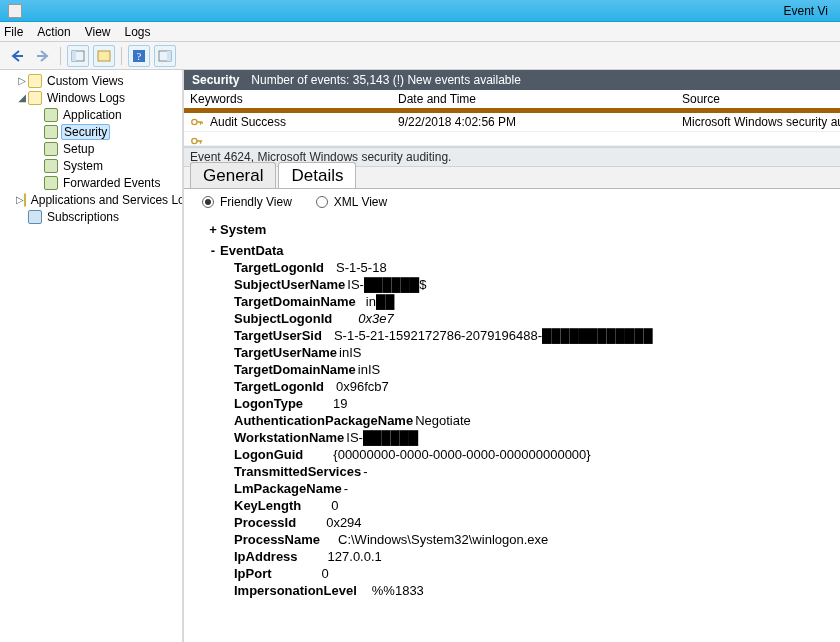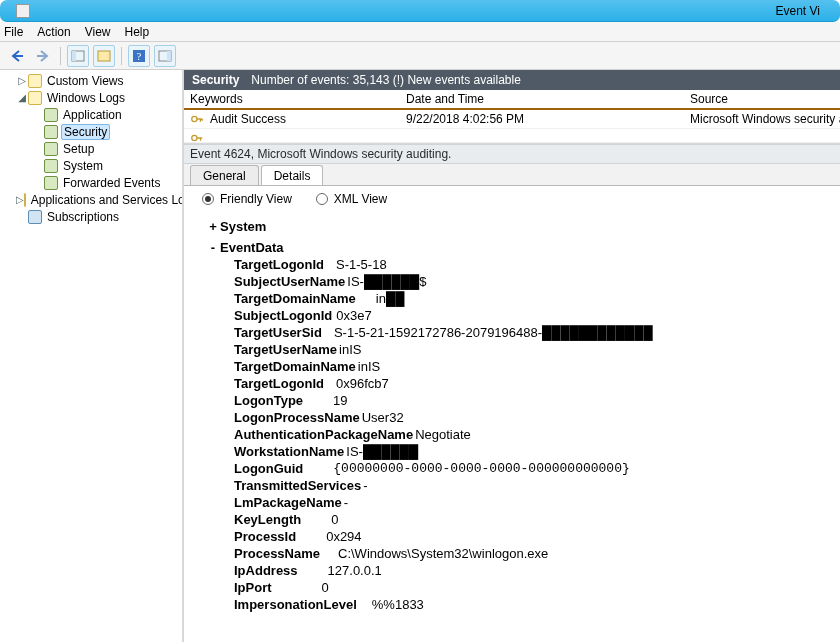--- a/index.html
+++ b/index.html
@@ -11,24 +11,23 @@
     background: #fff;
     width: 840px;
     height: 642px;
     overflow: hidden;
   }
   .titlebar {
     height: 22px;
     background: linear-gradient(#54c1ef, #2cb1e8);
     display: flex;
     align-items: center;
-    padding: 0 16px;
+    padding: 0 8px;
     color: #000;
     border-bottom: 1px solid #1b9cd3;
-    border-radius: 7px;
   }
   .titlebar .app-icon {
     width: 14px; height: 14px;
     background: #f0f0f0;
     border: 1px solid #999;
     margin-right: 6px;
   }
   .titlebar .title {
     flex: 1;
     text-align: right;
@@ -115,32 +114,32 @@
     padding: 0 8px;
     font-size: 12px;
   }
   .list-header .hdr-cat { font-weight: bold; margin-right: 12px; }
   .grid {
     border-bottom: 1px solid #d8d8d8;
   }
   .grid-row { display:flex; }
   .grid-head {
     background: #fff;
-    border-bottom: 2px solid #a16207;
+    border-bottom: 5px solid #a16207;
     color:#000;
   }
   .grid-cell {
     padding: 2px 6px;
     height: 18px;
     font-size: 12px;
     display:flex; align-items:center;
     overflow:hidden; white-space:nowrap;
   }
   .col-kw { width: 208px; }
-  .col-dt { width: 284px; margin-left: 8px; }
+  .col-dt { width: 284px; }
   .col-src { flex:1; }
   .grid-body .grid-row { border-bottom: 1px solid #f0f0f0; }
   .kw-icon {
     width:14px; height:14px;
     margin-right:6px;
   }
 
   .detail-title {
     height: 20px;
     background: #e8ecef;
@@ -158,21 +157,21 @@
     padding-left: 6px;
     align-items: flex-end;
   }
   .tab {
     padding: 3px 12px 2px 12px;
     border:1px solid #b8b8b8;
     border-bottom: none;
     background:#ececec;
     margin-right: 2px;
     border-radius: 3px 3px 0 0;
-    font-size:12px;
+    font-size:17px;
     cursor: pointer;
     position: relative;
   }
   .tab.active {
     background:#fff;
     top:0;
   }
   .view-radio {
     height: 26px;
     display:flex;
@@ -224,21 +223,21 @@
 
 <div class="titlebar">
   <span class="app-icon"></span>
   <span class="title">Event Vi</span>
 </div>
 
 <div class="menubar">
   <span class="menu">File</span>
   <span class="menu">Action</span>
   <span class="menu">View</span>
-  <span class="menu">Help</span>
+  <span class="menu">Logs</span>
 </div>
 
 <div class="toolbar">
   <span class="tb-btn">
     <svg width="14" height="12">
         <path d="M9 1 L3 6 L9 11" stroke="#2b68c4" stroke-width="2" fill="none"></path>
         <path d="M3 6 H13" stroke="#2b68c4" stroke-width="2"></path>
       </svg>
   </span>
   <span class="tb-btn">
@@ -396,25 +395,25 @@
           <div class="kv-row">
             <span class="kv-key">TargetLogonId</span>
             <span class="kv-val" style="margin-left: 12px;">S-1-5-18</span>
           </div>
           <div class="kv-row">
             <span class="kv-key">SubjectUserName</span>
             <span class="kv-val" style="margin-left: 2px;">IS-██████$</span>
           </div>
           <div class="kv-row">
             <span class="kv-key">TargetDomainName</span>
-            <span class="kv-val" style="margin-left: 20px;">in██</span>
+            <span class="kv-val" style="margin-left: 10px;">in██</span>
           </div>
           <div class="kv-row">
             <span class="kv-key">SubjectLogonId</span>
-            <span class="kv-val" style="margin-left: 4px;">0x3e7</span>
+            <span class="kv-val" style="margin-left: 26px; font-style: italic;">0x3e7</span>
           </div>
           <div class="kv-row">
             <span class="kv-key">TargetUserSid</span>
             <span class="kv-val" style="margin-left: 12px;">S-1-5-21-1592172786-2079196488-████████████</span>
           </div>
           <div class="kv-row">
             <span class="kv-key">TargetUserName</span>
             <span class="kv-val" style="margin-left: 2px;">inIS</span>
           </div>
           <div class="kv-row">
@@ -423,34 +422,30 @@
           </div>
           <div class="kv-row">
             <span class="kv-key">TargetLogonId</span>
             <span class="kv-val" style="margin-left: 12px;">0x96fcb7</span>
           </div>
           <div class="kv-row">
             <span class="kv-key">LogonType</span>
             <span class="kv-val" style="margin-left: 30px;">19</span>
           </div>
           <div class="kv-row">
-            <span class="kv-key">LogonProcessName</span>
-            <span class="kv-val" style="margin-left: 2px;">User32</span>
-          </div>
-          <div class="kv-row">
             <span class="kv-key">AuthenticationPackageName</span>
             <span class="kv-val" style="margin-left: 2px;">Negotiate</span>
           </div>
           <div class="kv-row">
             <span class="kv-key">WorkstationName</span>
             <span class="kv-val" style="margin-left: 2px;">IS-██████</span>
           </div>
           <div class="kv-row">
             <span class="kv-key">LogonGuid</span>
-            <span class="kv-val" style="margin-left: 30px; font-family: Liberation Mono, monospace;">{00000000-0000-0000-0000-000000000000}</span>
+            <span class="kv-val" style="margin-left: 30px;">{00000000-0000-0000-0000-000000000000}</span>
           </div>
           <div class="kv-row">
             <span class="kv-key">TransmittedServices</span>
             <span class="kv-val" style="margin-left: 2px;">-</span>
           </div>
           <div class="kv-row">
             <span class="kv-key">LmPackageName</span>
             <span class="kv-val" style="margin-left: 2px;">-</span>
           </div>
           <div class="kv-row">

